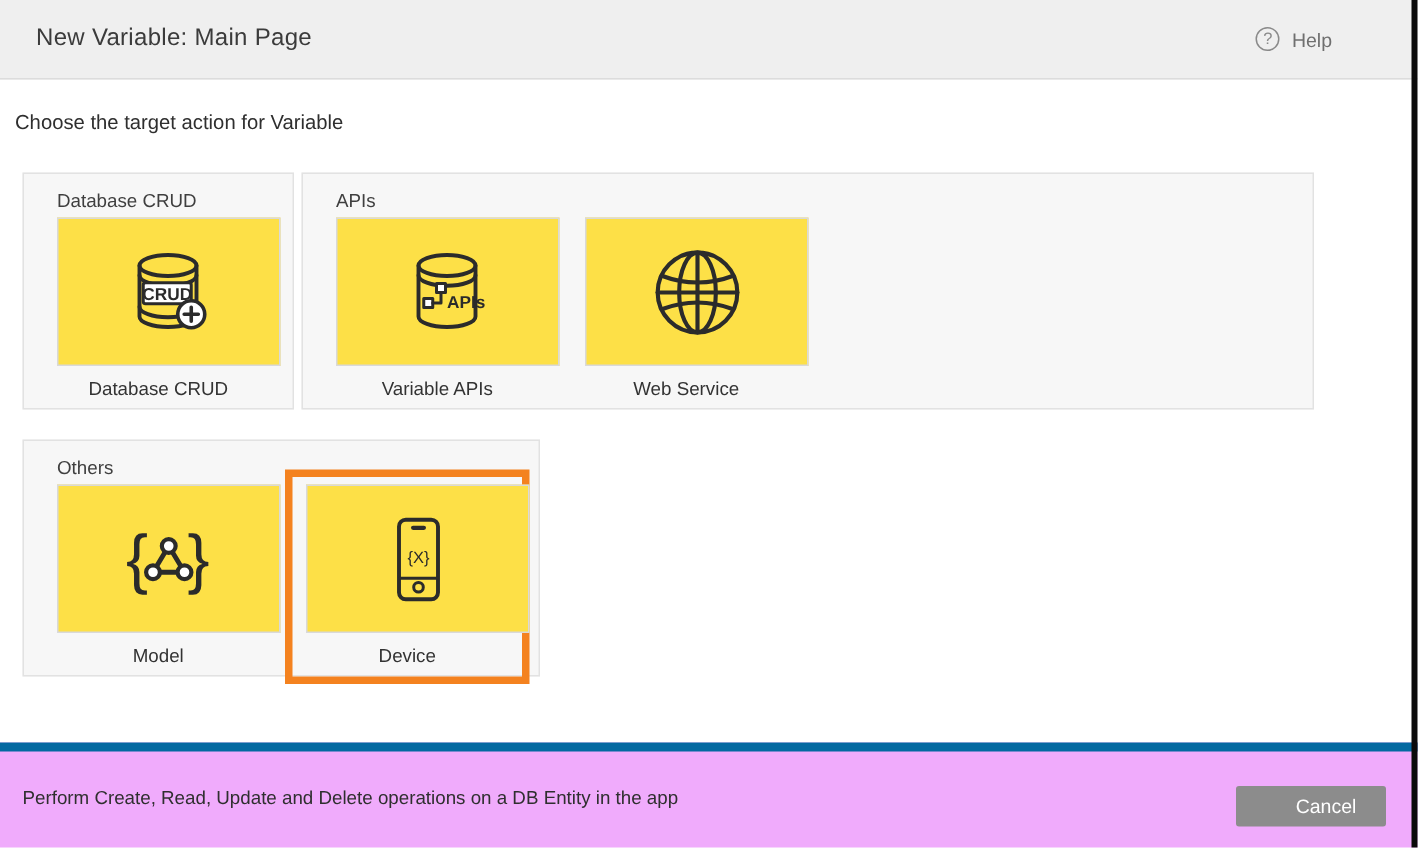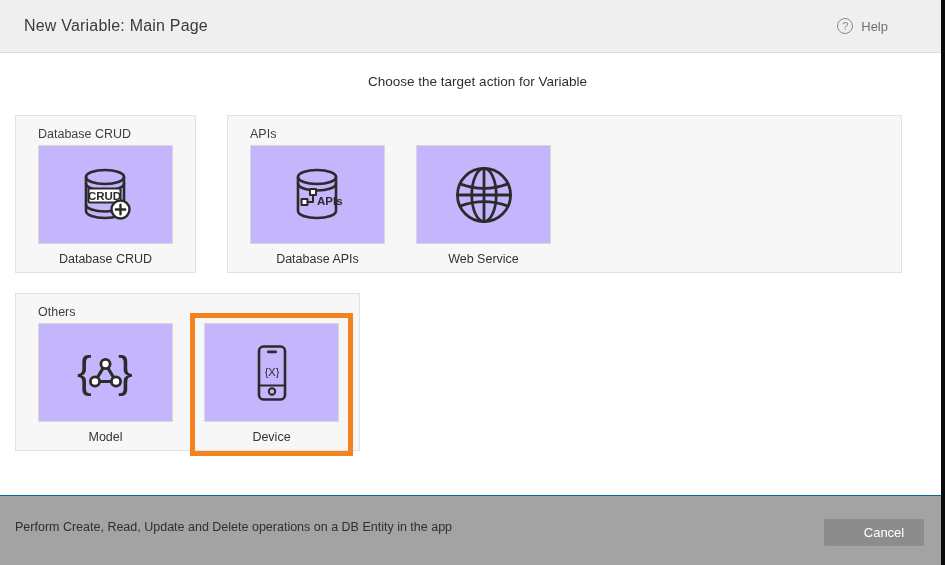--- a/index.html
+++ b/index.html
@@ -24,62 +24,62 @@
   }
   .header-title { font-size: 16px; font-weight: 500; color: #3b3b3b; letter-spacing: 0.2px; }
   .help { margin-left: auto; display: flex; align-items: center; gap: 8px; color: #6f6f6f; font-size: 13px; cursor: pointer; padding-right: 33px; }
   .help-circle {
     width: 16px; height: 16px; border: 1.5px solid #8a8a8a; border-radius: 50%;
     display: flex; align-items: center; justify-content: center;
     font-size: 11px; color: #8a8a8a;
   }
 
   
-  .subtitle { margin: 21px 0 0 10px; font-size: 13.5px; color: #2f2f2f; text-align: center; }
+  .subtitle { margin: 21px 0 0 10px; font-size: 13.5px; color: #2f2f2f; }
 
   
   .row { display: flex; margin-left: 15px; }
-  .row1 { margin-top: 26px; gap: 31px; }
+  .row1 { margin-top: 26px; gap: 5px; }
   .row2 { margin-top: 20px; }
 
   .group {
     background: #f7f7f7;
     border: 1px solid #e2e2e2;
     height: 158px;
     padding: 11px 0 0 22px;
   }
   .group-crud { width: 181px; }
   .group-apis { width: 675px; }
   .group-others { width: 345px; }
   .group-title { font-size: 12.5px; color: #3f3f3f; }
   .cards { display: flex; gap: 31px; margin-top: 4px; align-items: flex-start; }
 
   .card-item { width: 135px; text-align: center; cursor: pointer; }
   .card {
-    width: 135px; height: 99px;
-    background: #c4b5fd;
+    width: 149px; height: 99px;
+    background: #fde047;
     border: 1px solid #d9d9d9;
     display: flex; align-items: center; justify-content: center;
   }
   .card-label { margin-top: 8px; font-size: 12.5px; color: #333; }
 
   
   .selection-outline {
     border: 5px solid #f4821f;
     padding: 5px 9px 7px 9px;
     margin: -10px -14px -12px -14px;
   }
 
   
   .footer {
     position: absolute;
     left: 0; right: 0; bottom: 0;
     height: 70px;
-    background: #a3a3a3;
-    border-top: 1px solid #0369a1;
+    background: #f0abfc;
+    border-top: 6px solid #0369a1;
   }
   .footer-desc { position: absolute; left: 15px; top: 24px; font-size: 12.5px; color: #2f2f2f; }
   .cancel-btn {
     position: absolute; right: 21px; top: 23px;
     width: 100px; height: 27px;
     background: #8c8c8c; color: #fff;
     border: none; border-radius: 2px;
     font-size: 13px; font-family: "Liberation Sans", sans-serif;
     cursor: pointer;
     padding-left: 20px;
@@ -137,21 +137,21 @@
             <svg width="64" height="64" viewBox="0 0 64 64" fill="none" stroke="#2b2b2b" stroke-width="2.6" stroke-linecap="round" stroke-linejoin="round">
               <ellipse cx="31" cy="14" rx="19" ry="7"></ellipse>
               <path d="M12 14 V48 A19 7 0 0 0 50 48 V14"></path>
               <path d="M12 20.5 A19 7 0 0 0 50 20.5"></path>
               <rect x="15.5" y="36" width="6" height="6" stroke-width="2" fill="#fff"></rect>
               <path d="M21.5 39 H27 V32" stroke-width="2"></path>
               <rect x="24" y="26" width="6" height="6" stroke-width="2" fill="#fff"></rect>
               <text x="31" y="42" font-size="11.5" font-weight="bold" fill="#2b2b2b" stroke="none">APIs</text>
             </svg>
           </div>
-          <div class="card-label">Database APIs</div>
+          <div class="card-label">Variable APIs</div>
         </div>
 
         <div class="card-item">
           <div class="card">
             <svg width="68" height="68" viewBox="0 0 64 64" fill="none" stroke="#2b2b2b" stroke-width="2.6" stroke-linecap="round" stroke-linejoin="round">
               <circle cx="32" cy="32" r="25"></circle>
               <ellipse cx="32" cy="32" rx="11.5" ry="25"></ellipse>
               <path d="M7 32 H57"></path>
               <path d="M32 7 V57"></path>
               <path d="M9.5 21.5 Q32 30 54.5 21.5"></path>

